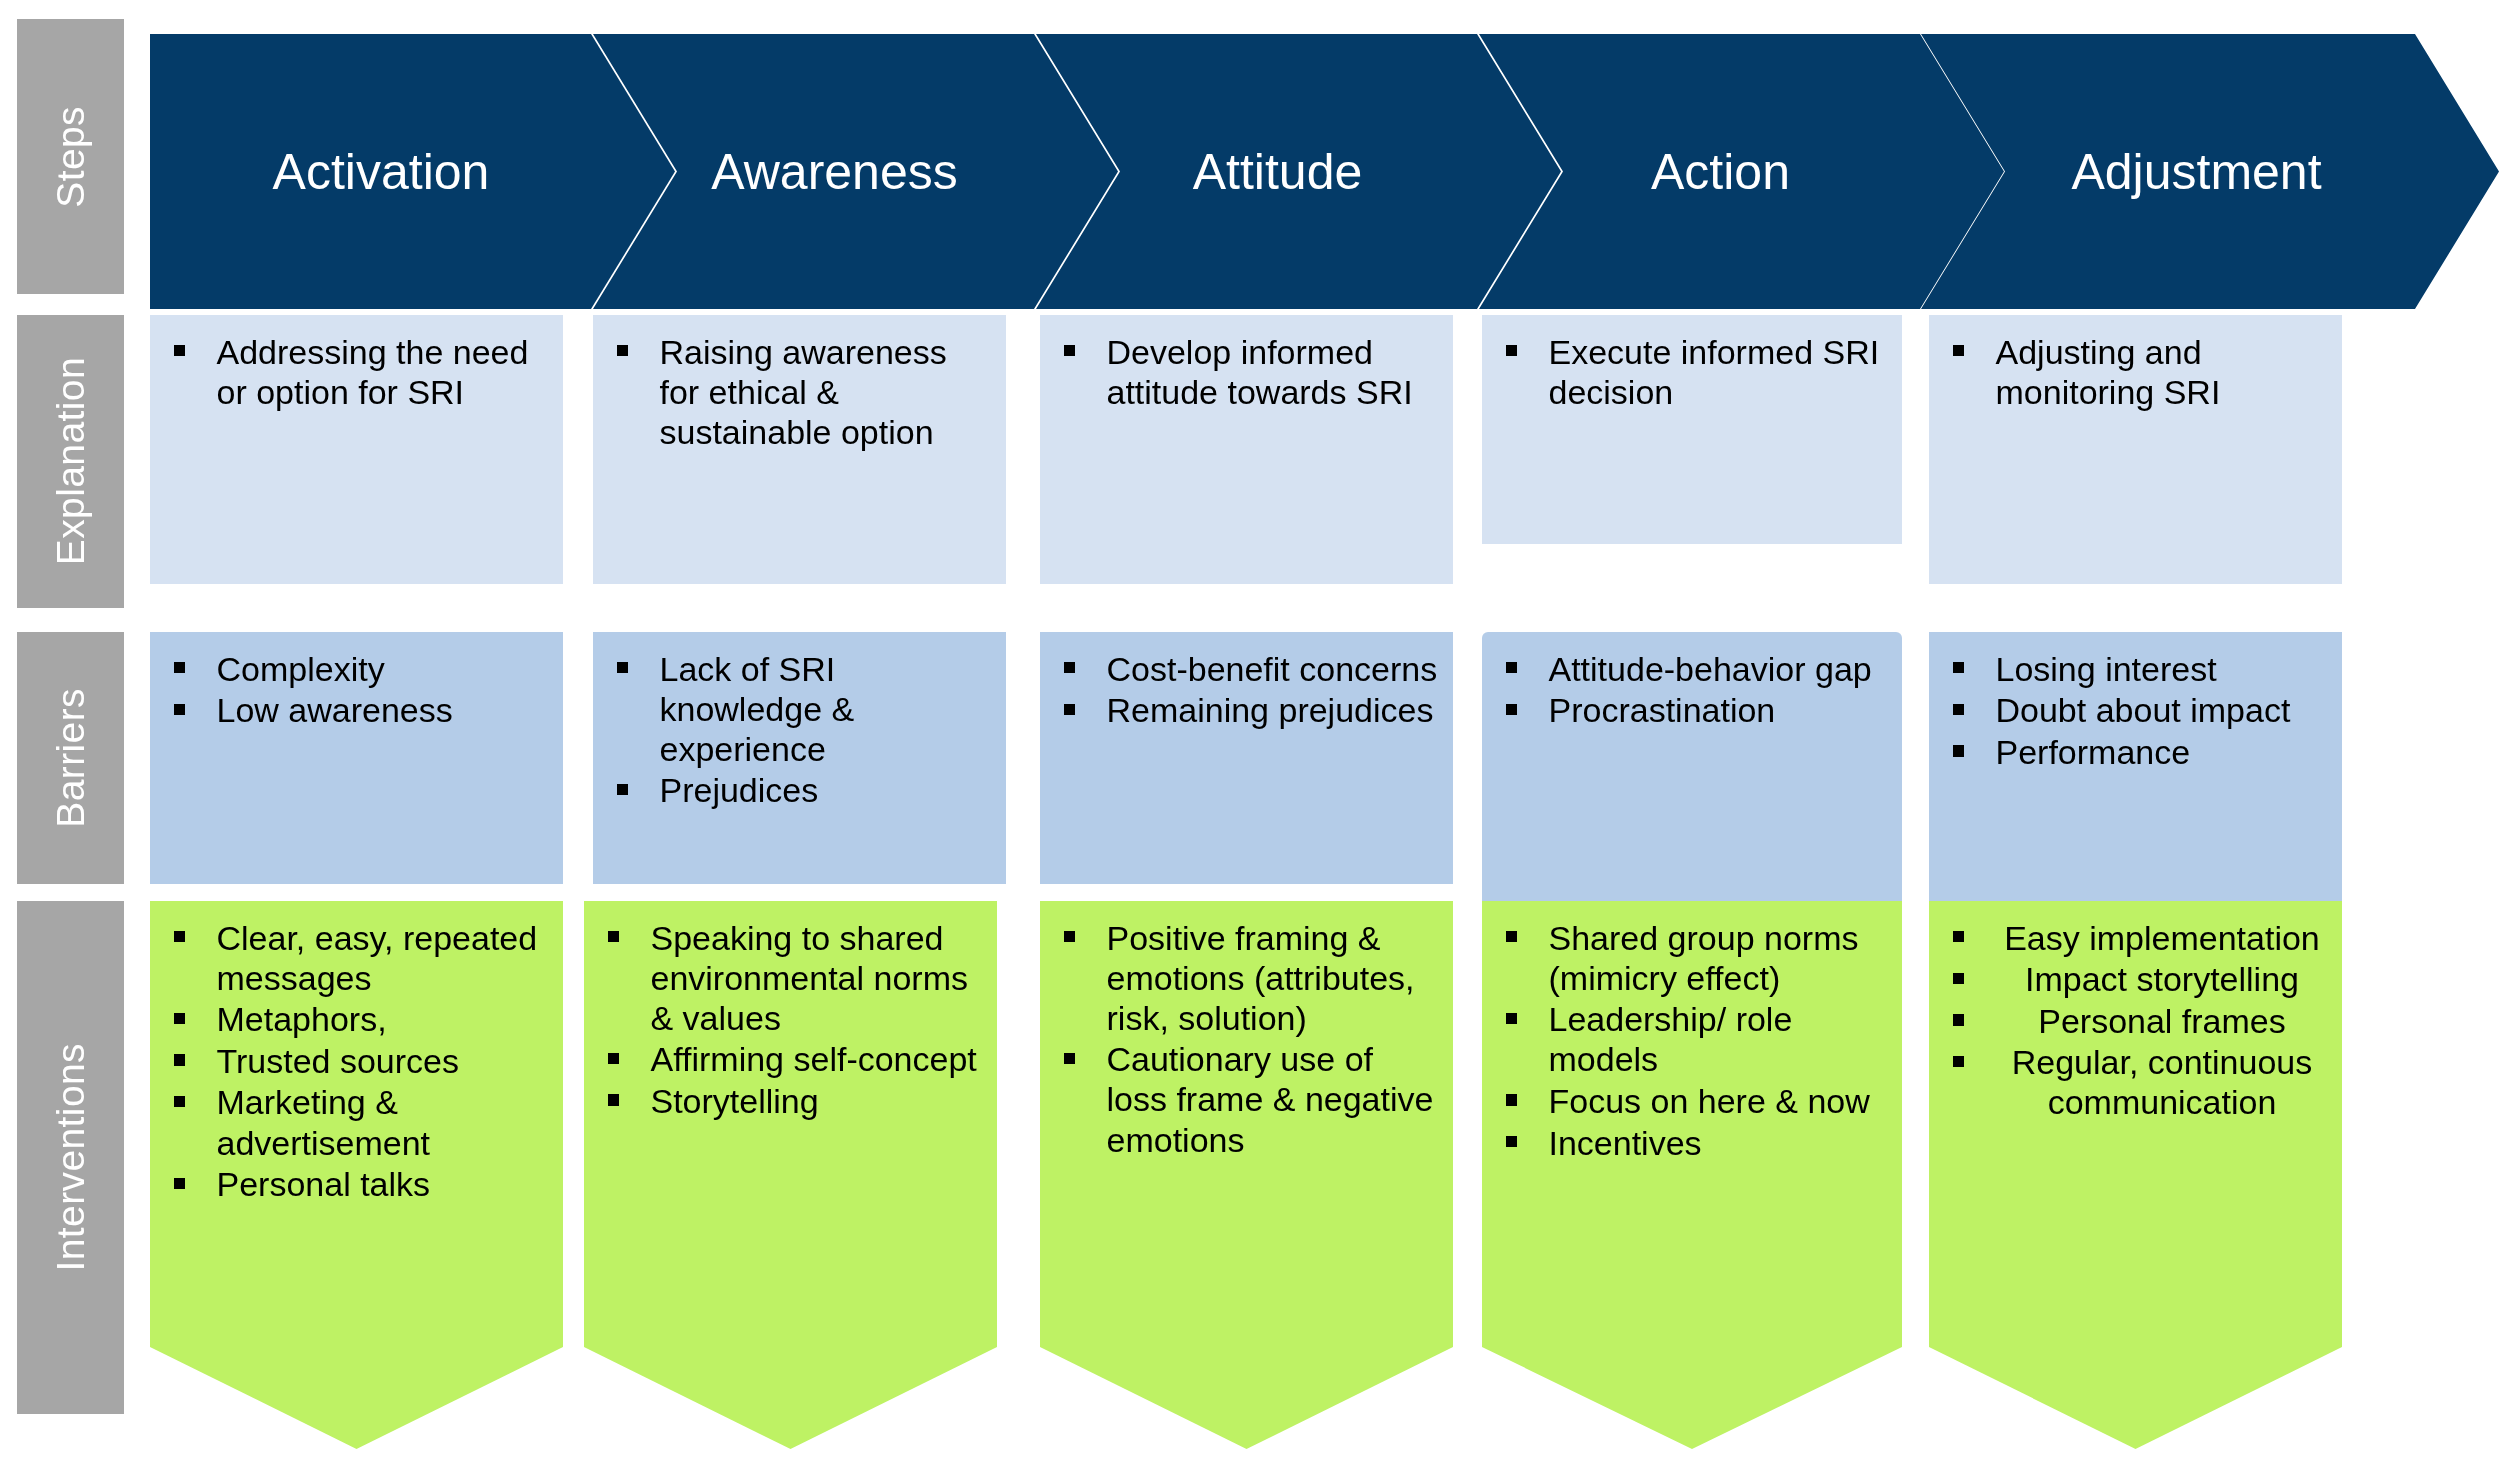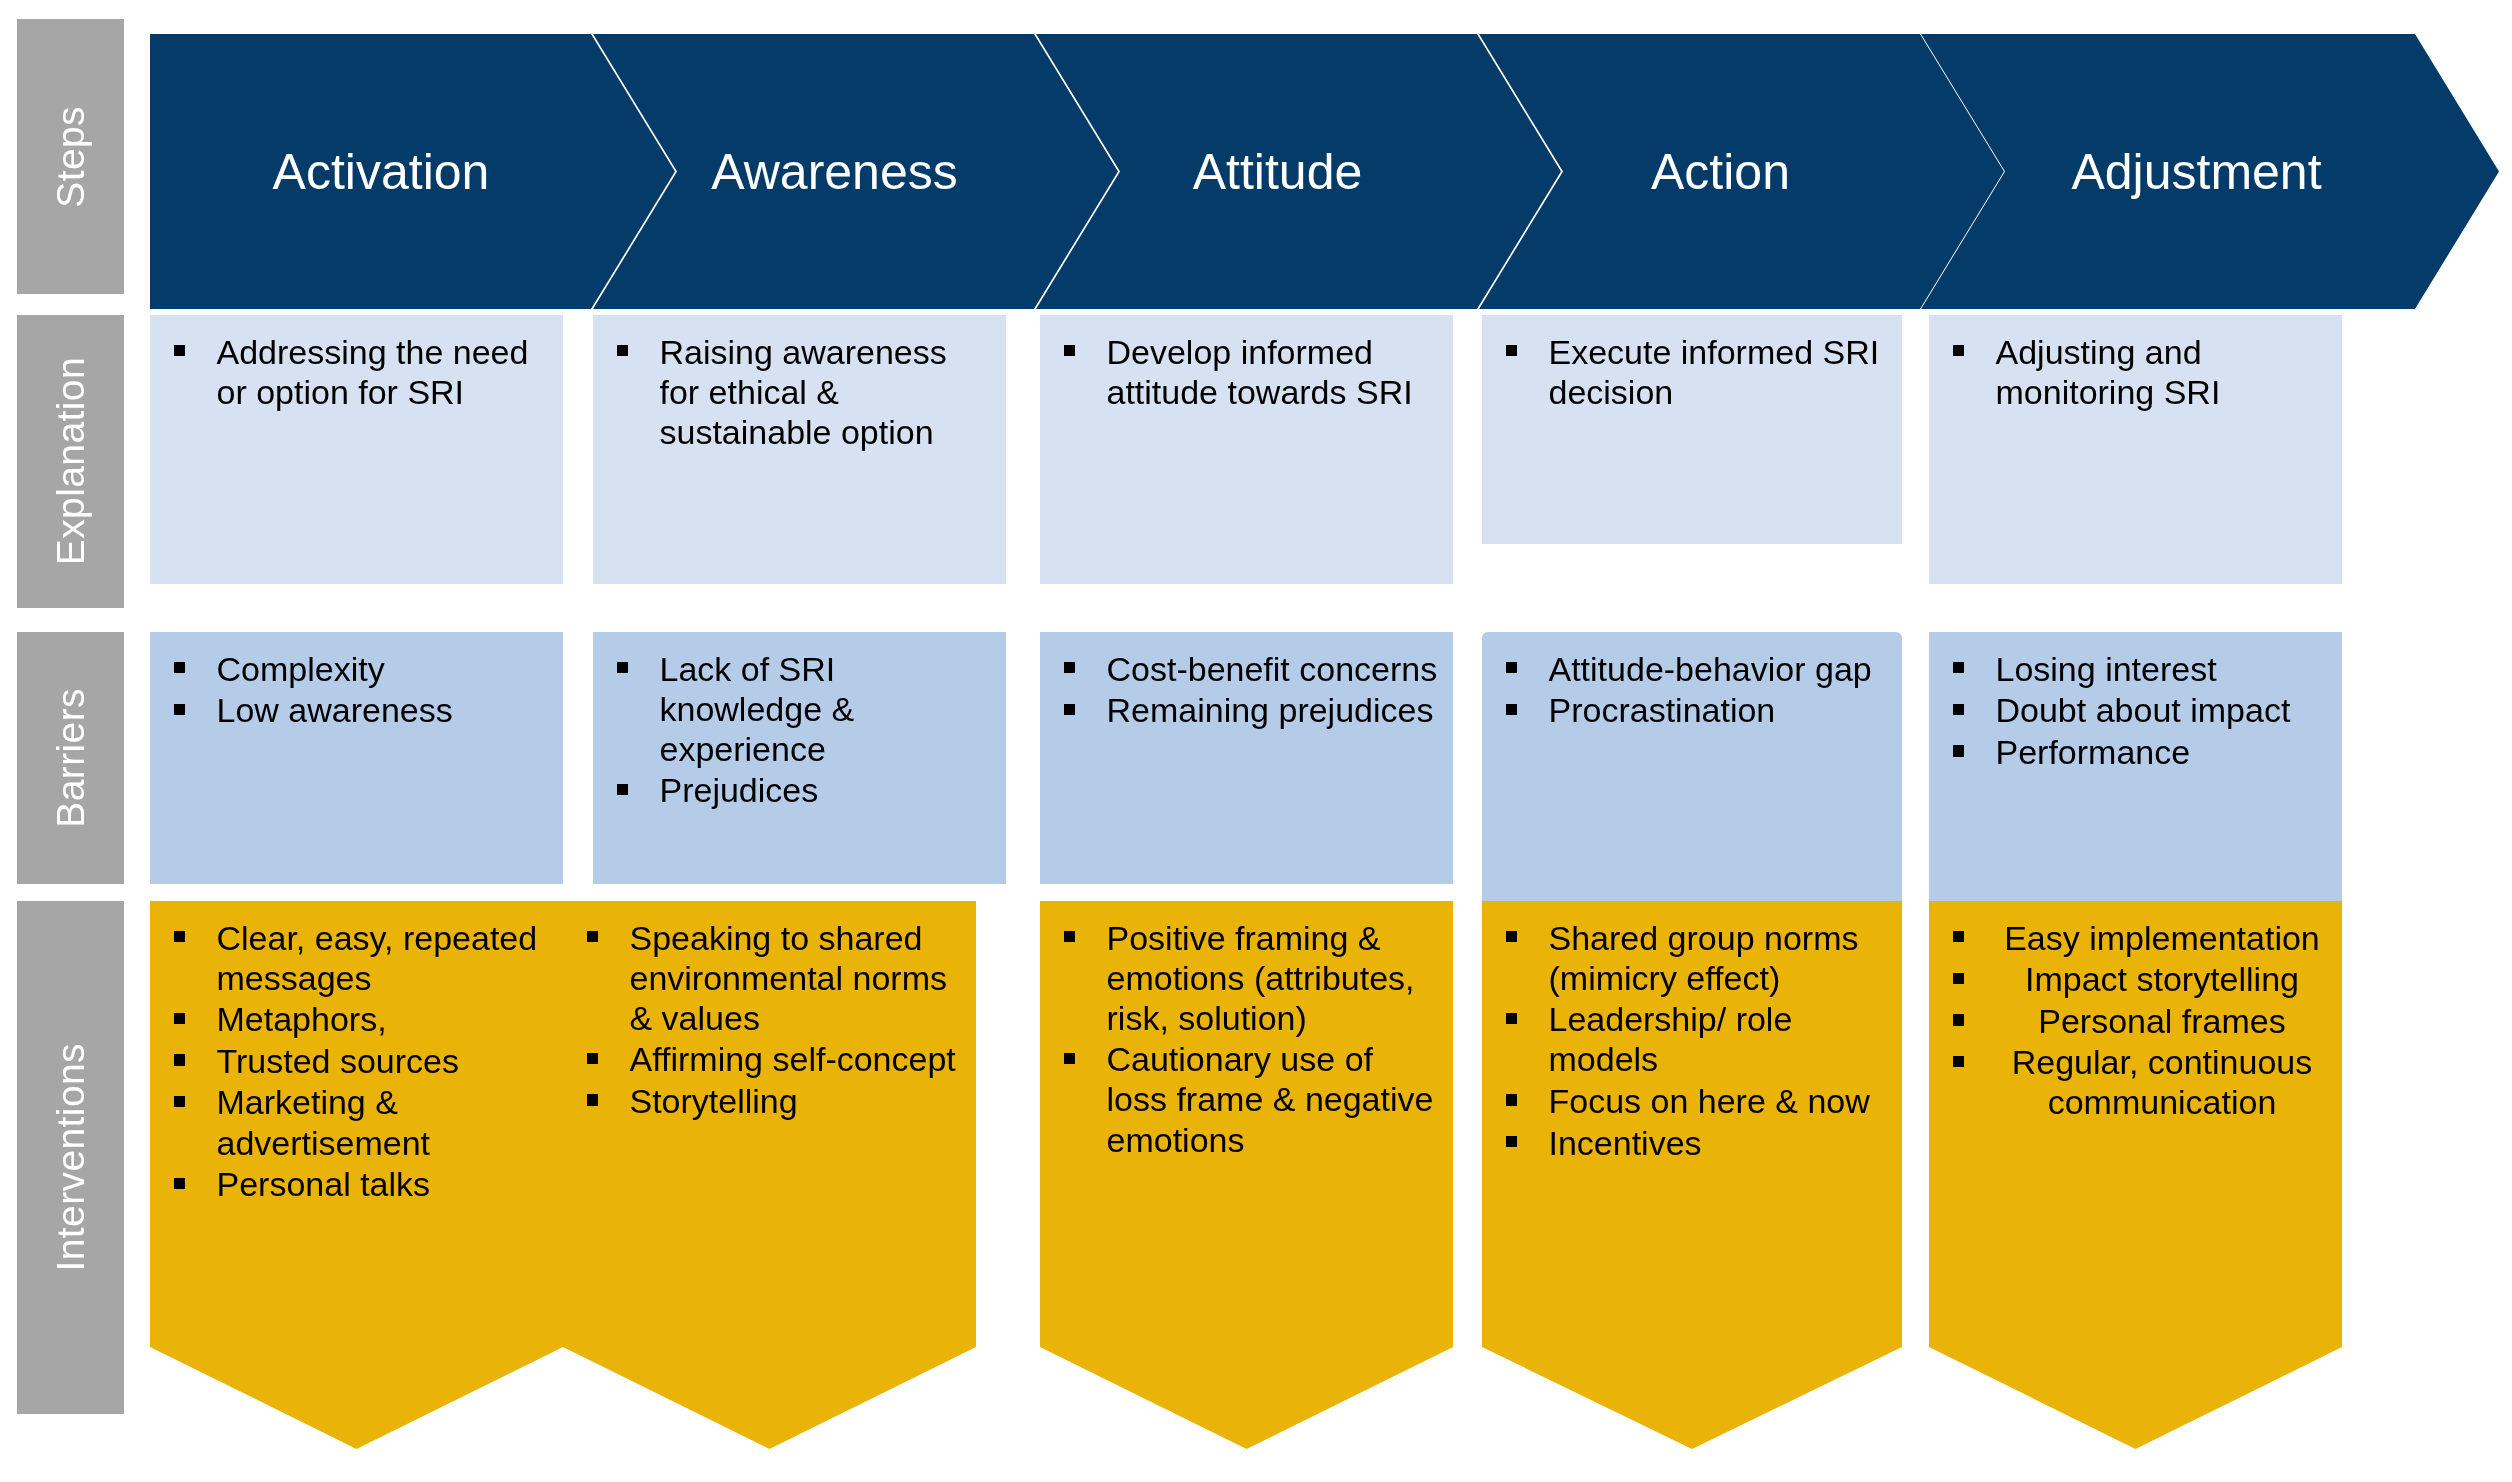--- a/index.html
+++ b/index.html
@@ -61,21 +61,21 @@
   .chev-first .label { left: -31.5px; }
   .chev-last .label { left: -13.5px; }
 
   
   .cell {
     position: absolute;
     padding: 16.5px 13.5px 7.5px 19.5px;
   }
   .cell.expl { background: #d6e2f2; }
   .cell.barr { background: #b4cce8; }
-  .cell.intv { background: #eab308; }
+  .cell.intv { background: #bef264; }
 
   .cell.intv.pent {
     clip-path: polygon(0 0, 100% 0, 100% calc(100% - 102px), 50% 100%, 0 calc(100% - 102px));
     padding-bottom: 113px;
   }
 
   ul.bullets { list-style: none; }
   ul.bullets li {
     position: relative;
     padding-left: 47px;
@@ -190,21 +190,21 @@
 
   <div class="cell intv pent" style="left:150px;  top:901px; width:413px; height:548px;">
     <ul class="bullets">
         <li>Clear, easy, repeated messages</li>
         <li>Metaphors,</li>
         <li>Trusted sources</li>
         <li>Marketing &amp; advertisement</li>
         <li>Personal talks</li>
       </ul>
   </div>
-  <div class="cell intv pent" style="left:563px;  top:901px; width:413px; height:548px;">
+  <div class="cell intv pent" style="left:584px;  top:901px; width:413px; height:548px;">
     <ul class="bullets">
         <li>Speaking to shared environmental norms &amp; values</li>
         <li>Affirming self-concept</li>
         <li>Storytelling</li>
       </ul>
   </div>
   <div class="cell intv pent" style="left:1040px; top:901px; width:413px; height:548px;">
     <ul class="bullets">
         <li>Positive framing &amp; emotions (attributes, risk, solution)</li>
         <li>Cautionary use of loss frame &amp; negative emotions</li>

